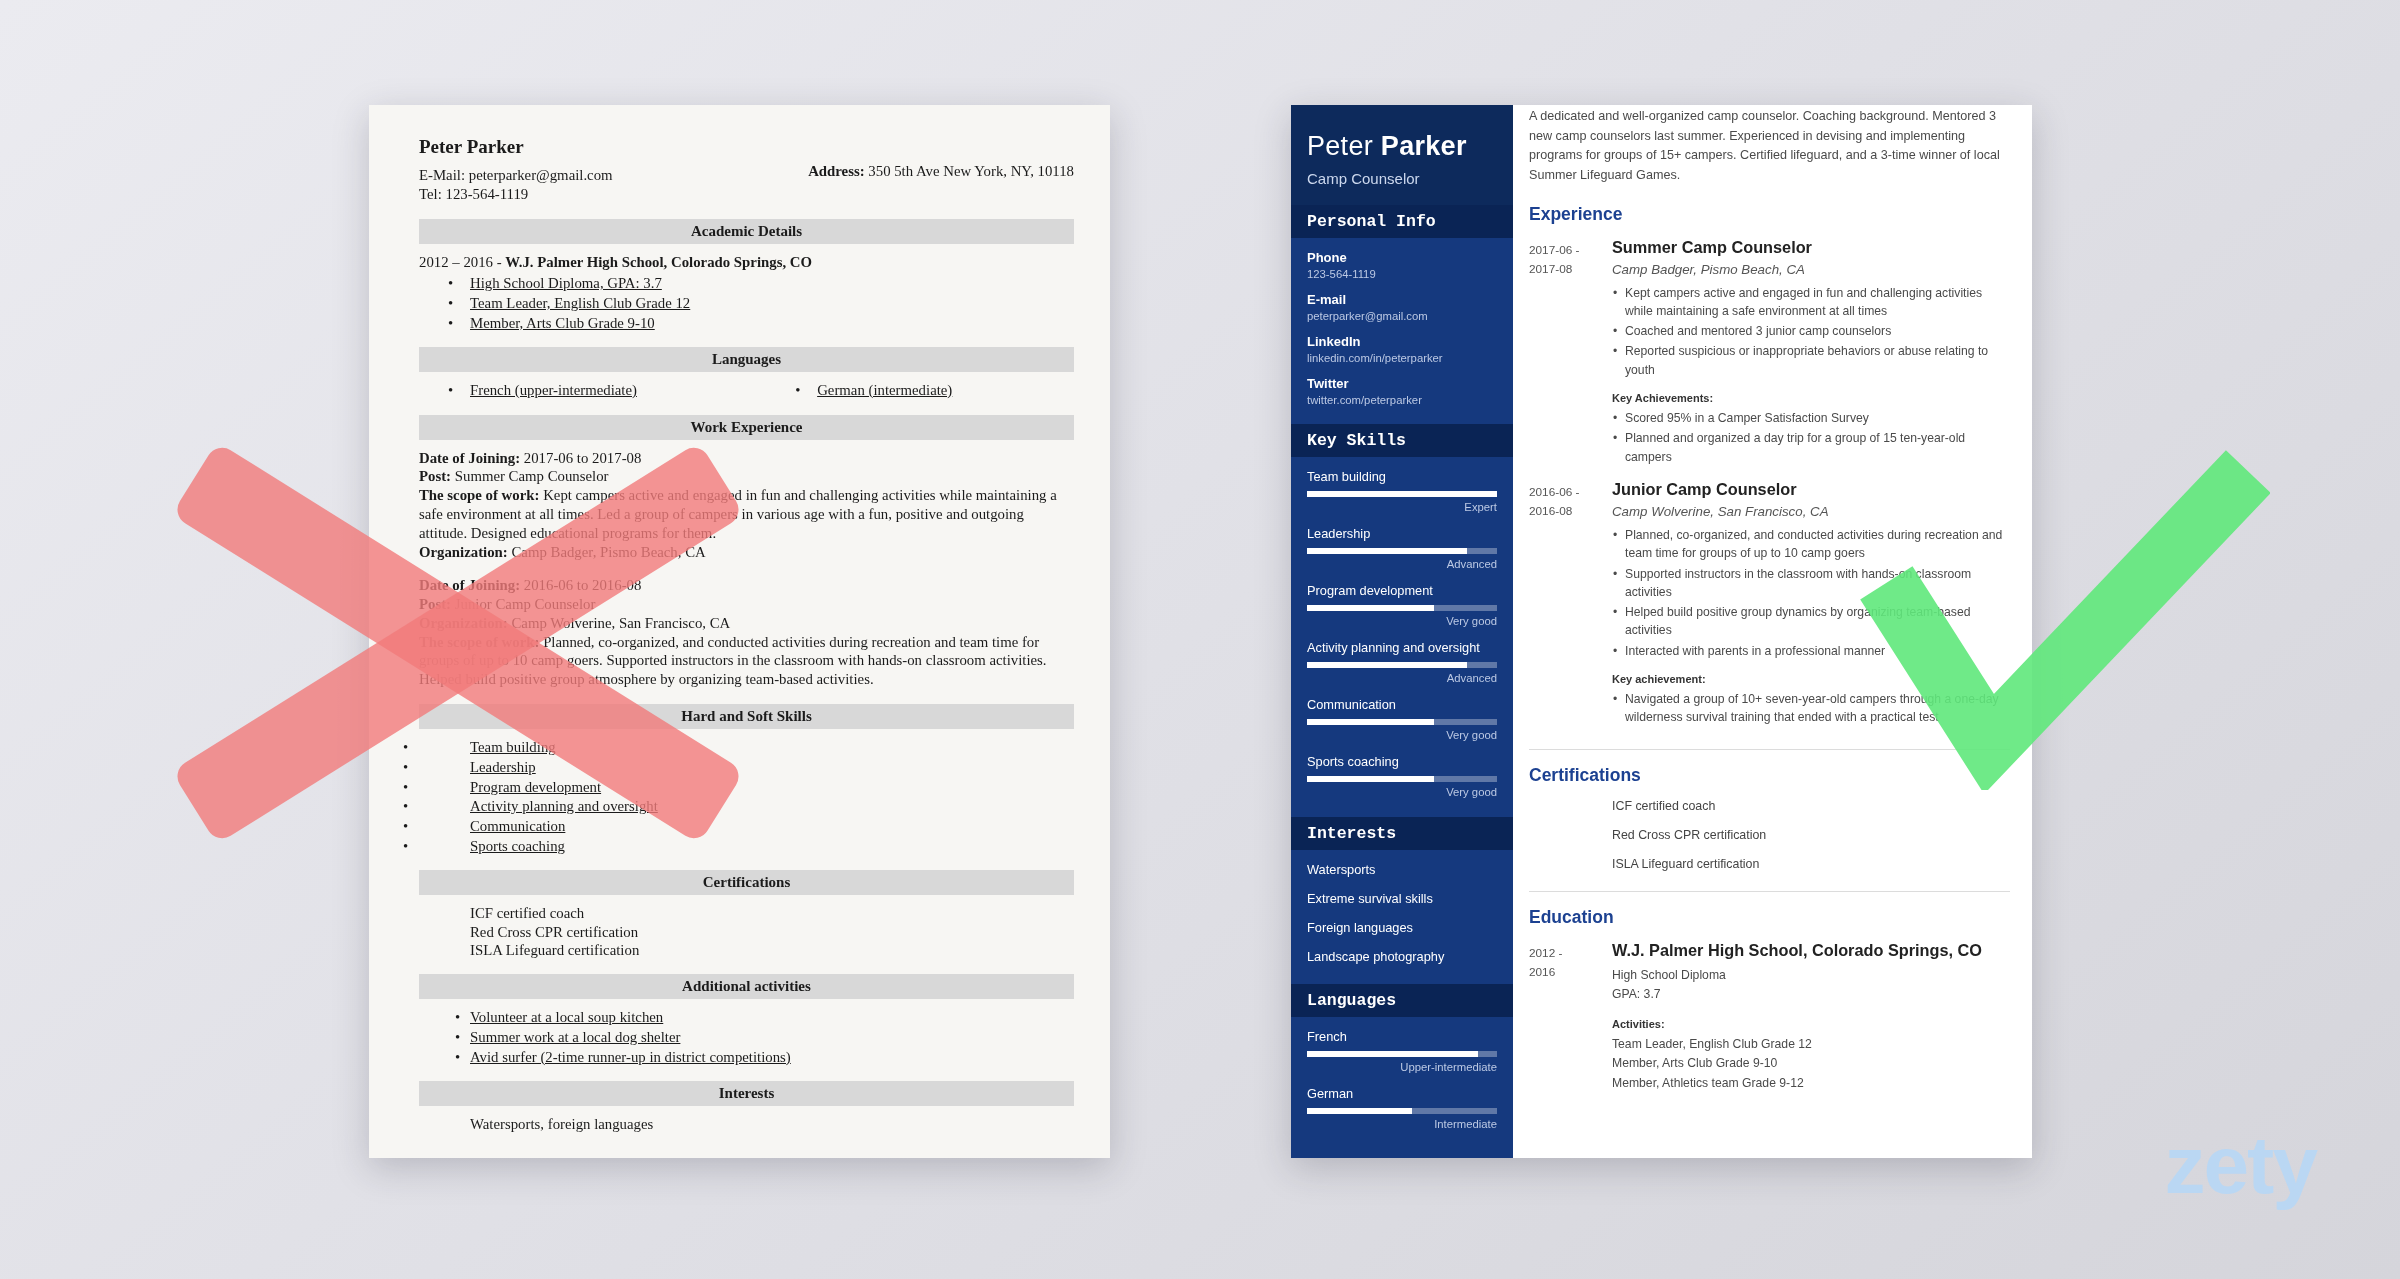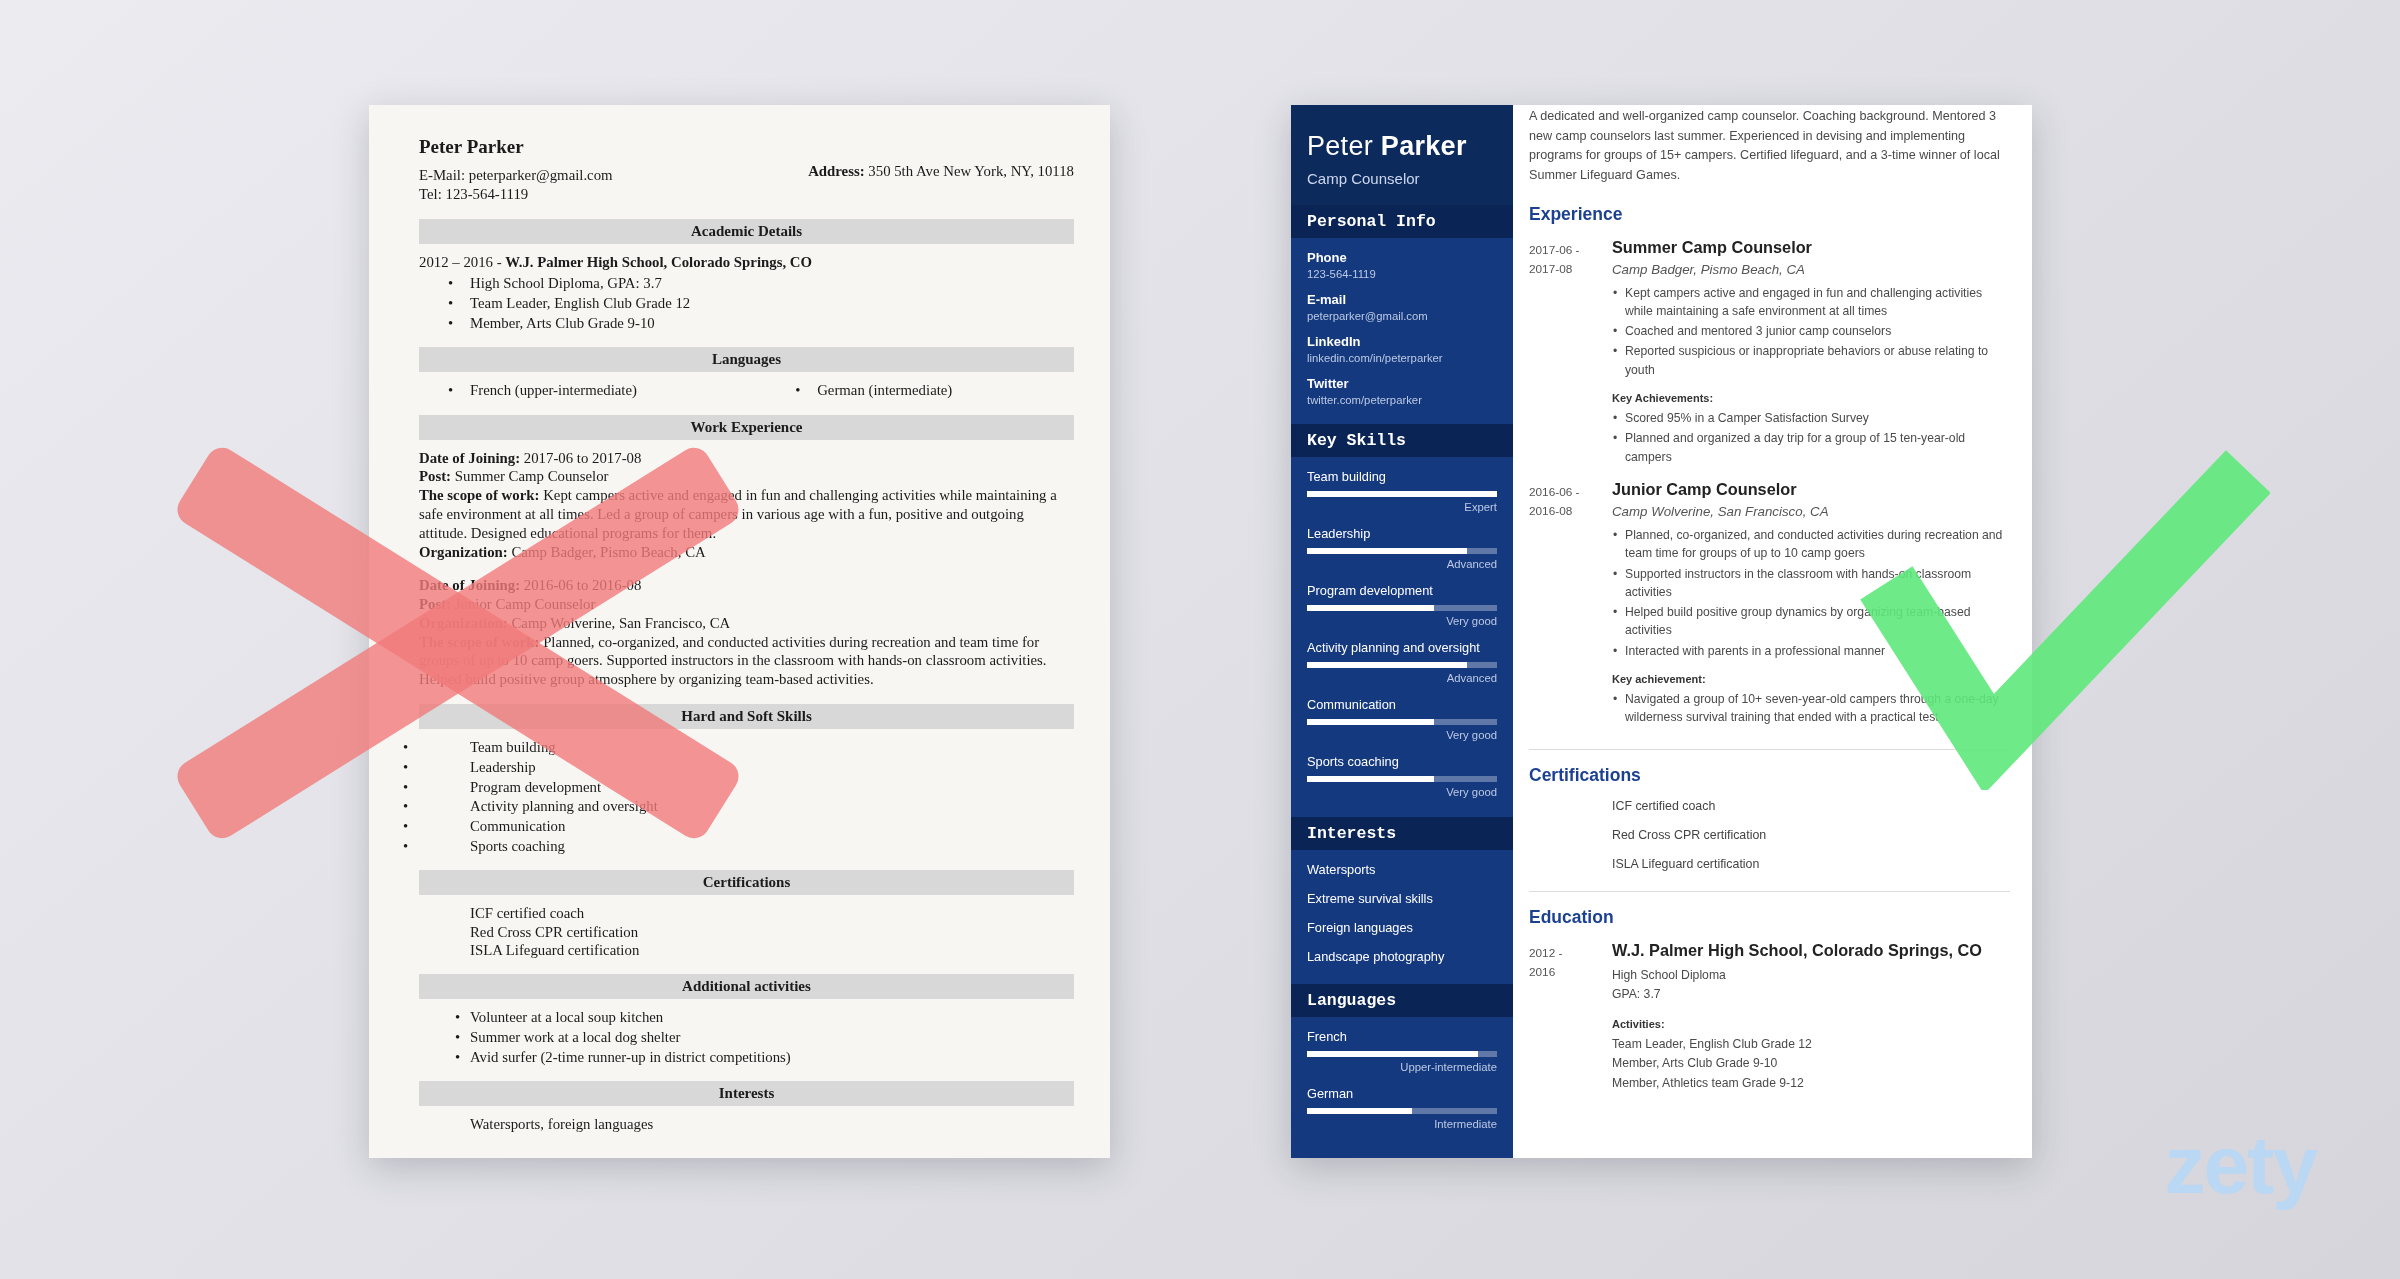--- a/index.html
+++ b/index.html
@@ -17,21 +17,21 @@
               font-family:"Liberation Serif","DejaVu Serif",serif;
               font-size:14.8px; line-height:1.27; padding:30px 36px 0 50px; }
   .lr-header { display:flex; justify-content:space-between; }
   .lr-name { font-size:19px; font-weight:bold; margin-bottom:7px; }
   .lr-line { font-size:14.8px; line-height:1.3; }
   .lr-addr { margin-top:27px; }
   .banner { background:#d8d8d8; text-align:center; font-weight:bold; font-size:15px;
             padding:3px 12px; margin:14px 0 9px; }
   .lr-edu-head { margin:1px 0 3px; }
   .lr-ul { list-style:none; }
-  .lr-ul li { position:relative; padding-left:51px; margin-bottom:1px; }
+  .lr-ul li { position:relative; padding-left:51px; margin-bottom:1px;text-decoration:underline; }
   .lr-ul li::before { content:"•"; position:absolute; left:29px; }
   .lr-ul.far li::before { left:-16px; }
   .lr-ul.tight li::before { left:36px; }
   .lr-langs { display:flex; }
   .lr-langs .lcol1 { width:53%; }
   .lr-work { margin-bottom:15px; }
   .lr-text { margin-left:51px; }
 
   
   .doc-right { left:1291px; background:#ffffff; display:flex; }

